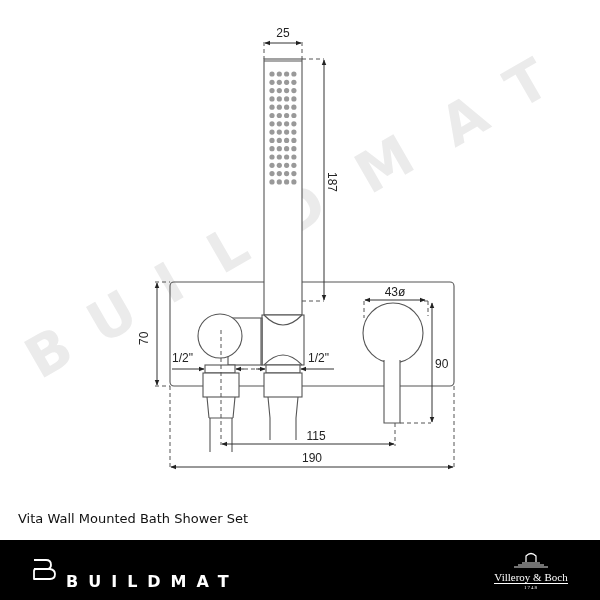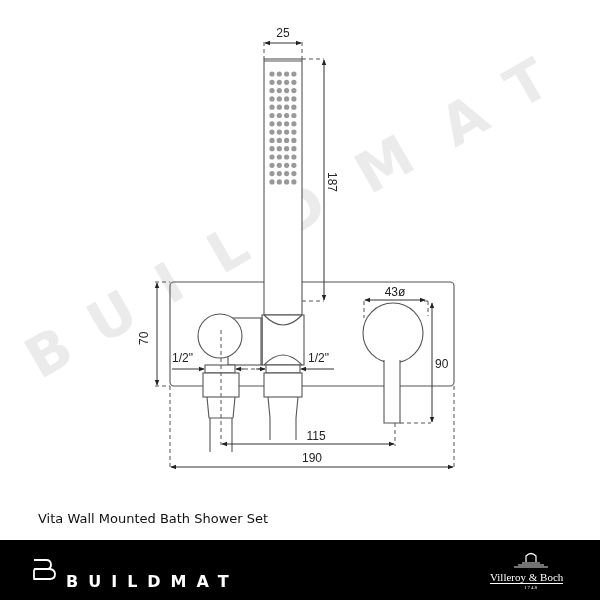--- a/index.html
+++ b/index.html
@@ -5,26 +5,26 @@
   html, body { margin:0; padding:0; background:#ffffff; }
   body { width:600px; height:600px; position:relative; overflow:hidden; font-family:"Liberation Sans", sans-serif; }
   #drawing { position:absolute; left:0; top:0; width:600px; height:540px; }
   .wm { font-family:"DejaVu Sans", sans-serif; font-weight:bold; font-size:56px; fill:#ebebeb; }
   .ln { stroke:#555; stroke-width:1.1; fill:none; }
   .lnw { stroke:#555; stroke-width:1.1; fill:#fff; }
   .dash { stroke:#555; stroke-width:1; fill:none; stroke-dasharray:4 3; }
   .dim { stroke:#333; stroke-width:1; fill:none; }
   .dimtxt { font-family:"Liberation Sans", sans-serif; font-size:12px; fill:#222; }
   .dot { fill:#999; }
-  #product-title { position:absolute; left:18px; top:511px; font-size:13px; color:#111; font-family:"DejaVu Sans", sans-serif;margin-left:20px; }
+  #product-title { position:absolute; left:18px; top:511px; font-size:13px; color:#111; font-family:"DejaVu Sans", sans-serif; }
   #footer { position:absolute; left:0; top:540px; width:600px; height:60px; background:#000; }
   #brand-logo { position:absolute; left:32px; top:557px; width:26px; height:26px; }
   #brand-name { position:absolute; left:66px; top:572px; color:#fff; font-family:"DejaVu Sans", sans-serif; font-weight:bold; font-size:16px; letter-spacing:10px; }
   #partner-logo { position:absolute; left:488px; top:548px; width:86px; height:46px; }
-  #partner-name { position:absolute; left:490px; top:570px; width:82px; text-align:left; color:#fff; font-family:"Liberation Serif", serif; font-size:11px; border-top:1px solid transparent; }
+  #partner-name { position:absolute; left:490px; top:570px; width:82px; text-align:center; color:#fff; font-family:"Liberation Serif", serif; font-size:11px; border-top:1px solid transparent; }
   #partner-name span { border-bottom:1px solid #fff; }
   #partner-year { position:absolute; left:490px; top:585px; width:82px; text-align:center; color:#fff; font-family:"Liberation Serif", serif; font-size:5px; letter-spacing:1px; }
 </style>
 </head>
 <body>
 
 <svg id="drawing" viewBox="0 0 600 540" xmlns="http://www.w3.org/2000/svg">
 
   <g>
     <text class="wm" transform="translate(40,380) rotate(-30)">B</text>

